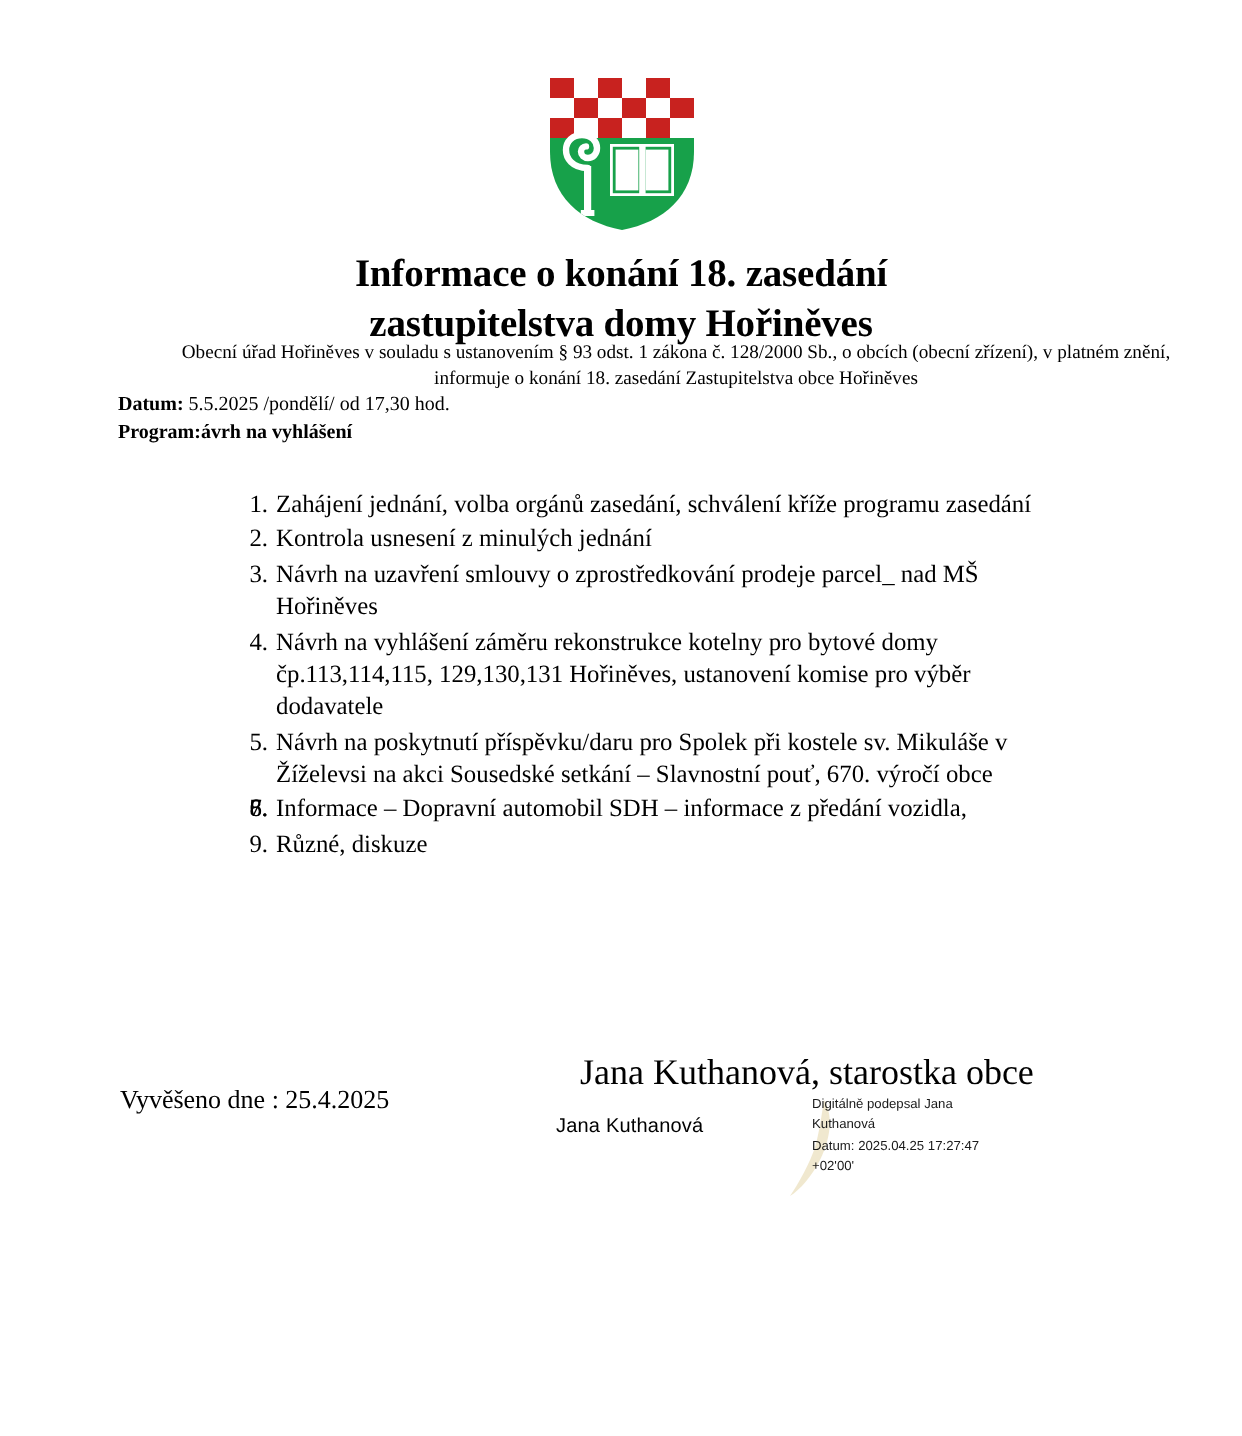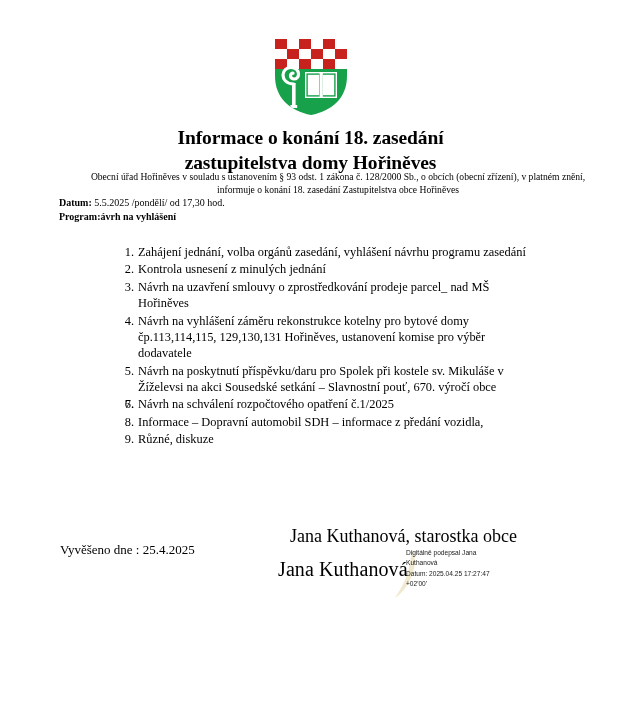--- a/index.html
+++ b/index.html
@@ -134,22 +134,22 @@
     position: absolute;
     top: 548px;
     left: 278px;
     width: 260px;
     height: 52px;
   }
   .sig-name {
     position: absolute;
     left: 0;
     top: 10px;
-    font-family: Liberation Serif, serif;
-    font-size: 20px;
+    font-family: Liberation Sans, sans-serif;
+    font-size: 10px;
     letter-spacing: 0.1px;
     color: #000000;
     white-space: nowrap;
   }
   .sig-flourish {
     position: absolute;
     left: 112px;
     top: 0px;
     width: 34px;
     height: 52px;
@@ -230,21 +230,21 @@
       <span class="meta-label">Datum:</span><span class="meta-value"> 5.5.2025 /pondělí/ od 17,30 hod.</span>
     </span>
     <span class="meta-line bold-all">
       <span class="meta-label">Program:</span><span class="meta-value">ávrh na vyhlášení</span>
     </span>
   </div>
 
   <ol class="program">
     <li>
       <span class="num">1.</span>
-      <span>Zahájení jednání, volba orgánů zasedání, vyhlášení návrhu programu zasedání</span>
+      <span>Zahájení jednání, volba orgánů zasedání, schválení kříže programu zasedání</span>
     </li>
     <li>
       <span class="num">2.</span>
       <span>Kontrola usnesení z minulých jednání</span>
     </li>
     <li>
       <span class="num">3.</span>
       <span>Návrh na uzavření smlouvy o zprostředkování prodeje parcel_ nad MŠ Hořiněves</span>
     </li>
     <li>
@@ -253,21 +253,20 @@
     </li>
     <li>
       <span class="num">5.</span>
       <span>Návrh na poskytnutí příspěvku/daru pro Spolek při kostele sv. Mikuláše v Žíželevsi na akci Sousedské setkání – Slavnostní pouť, 670. výročí obce</span>
     </li>
     <li>
       <span class="num">6.</span>
     </li>
     <li>
       <span class="num">7.</span>
-      <span>Návrh na schválení rozpočtového opatření č.1/2025</span>
     </li>
     <li>
       <span class="num">8.</span>
       <span>Informace –  Dopravní automobil SDH – informace z předání vozidla,</span>
     </li>
     <li>
       <span class="num">9.</span>
       <span>Různé, diskuze</span>
     </li>
   </ol>

